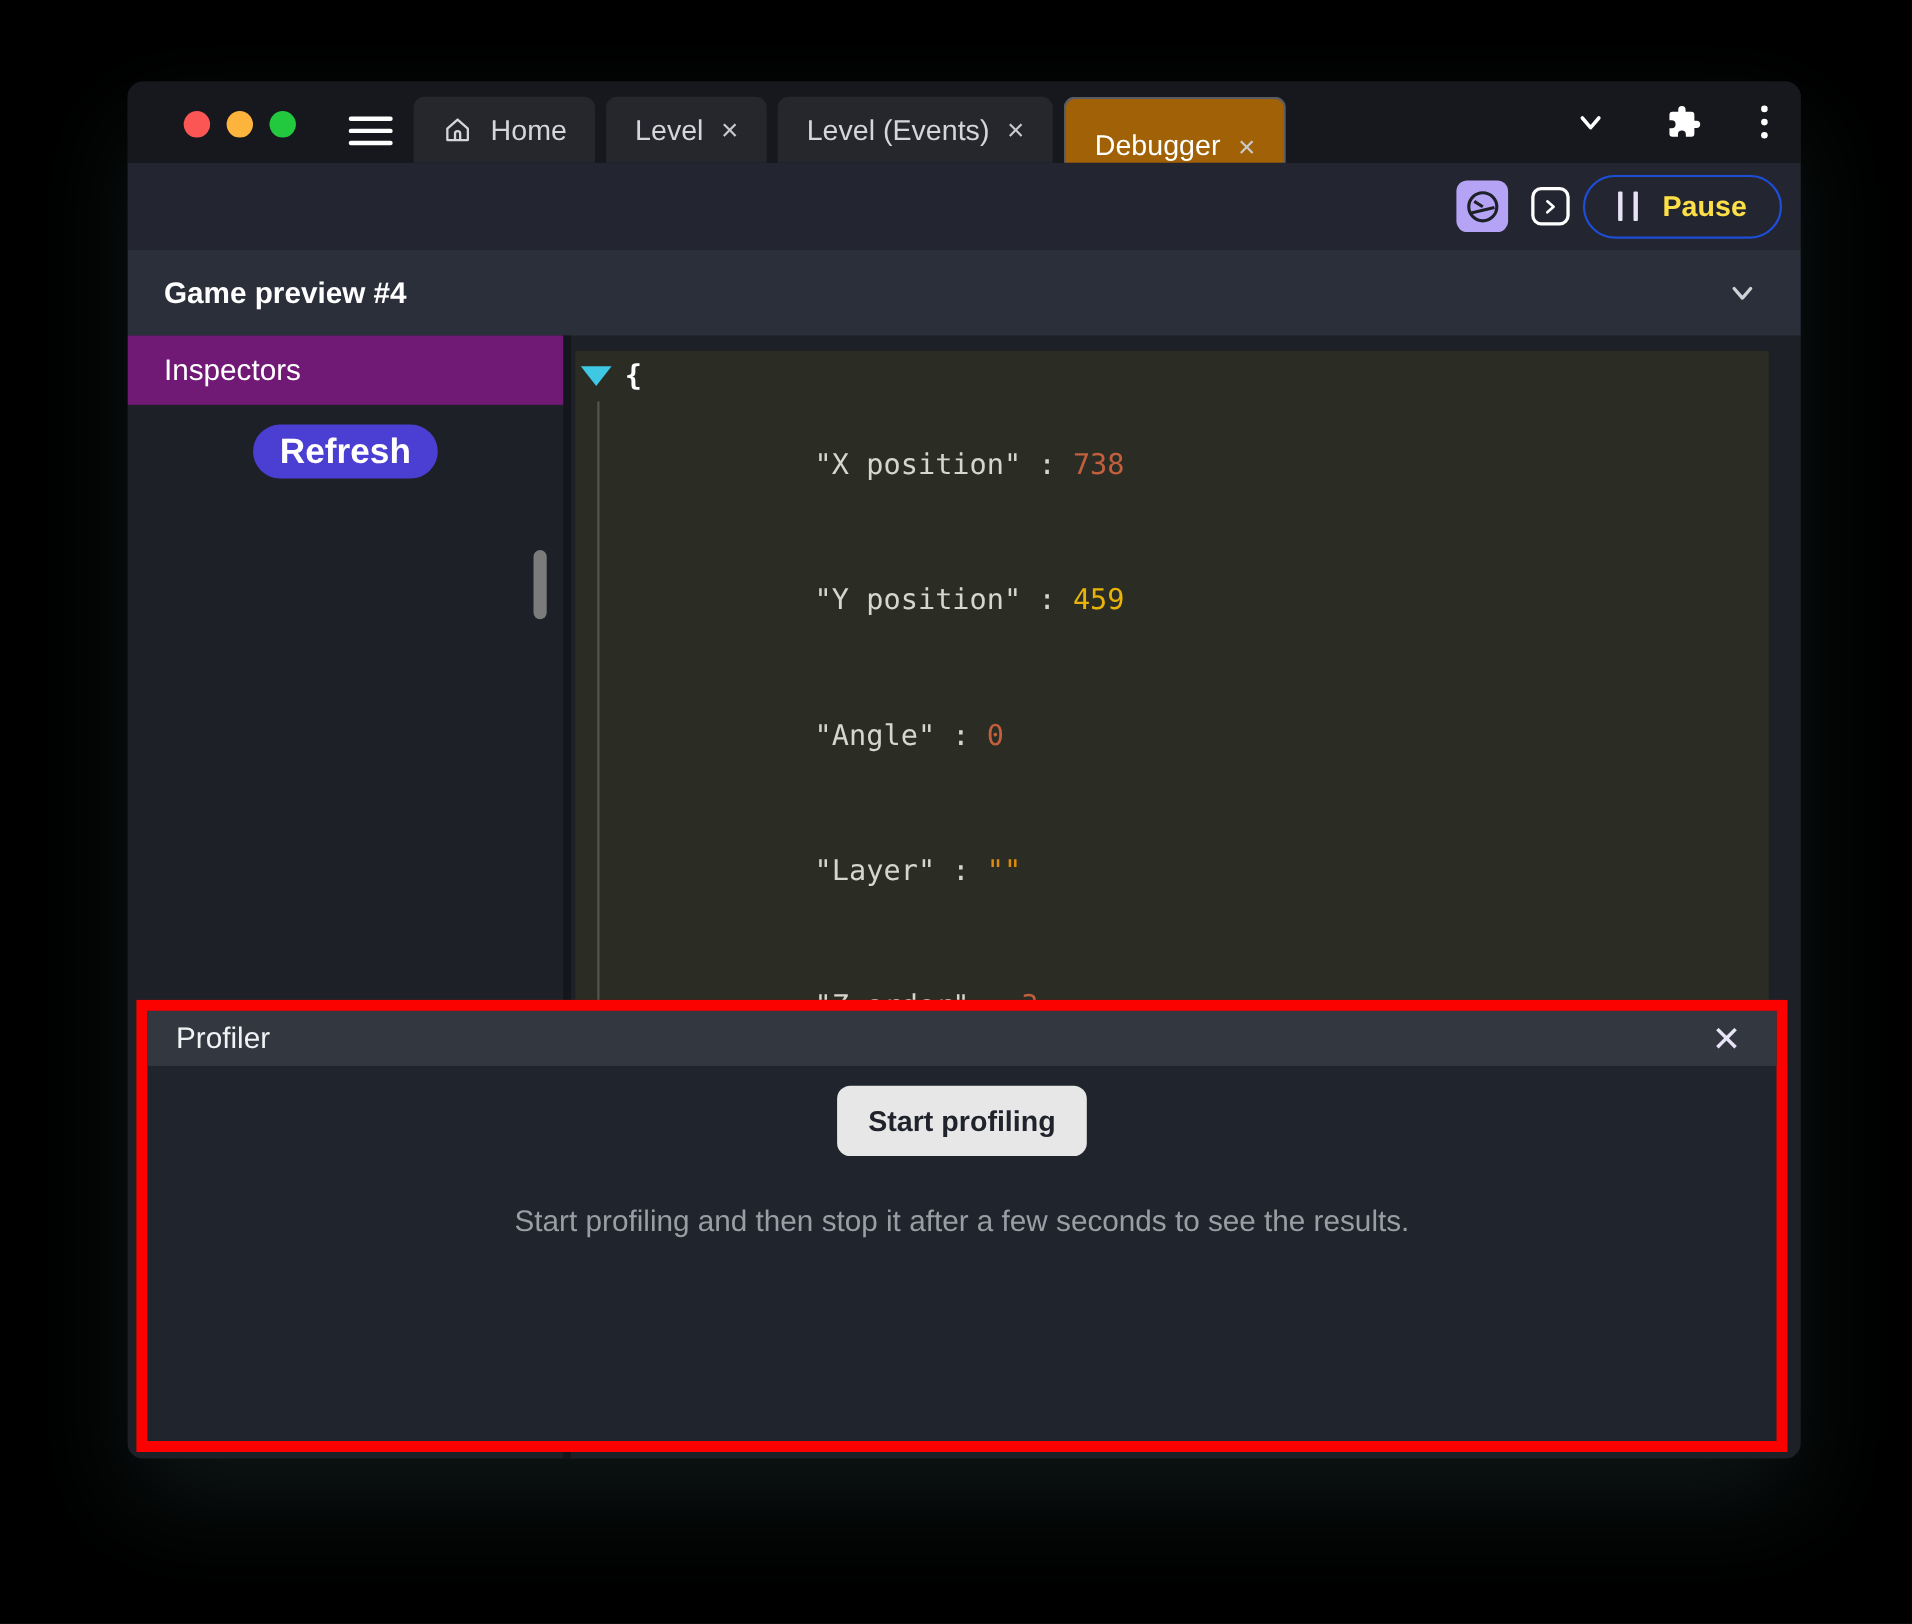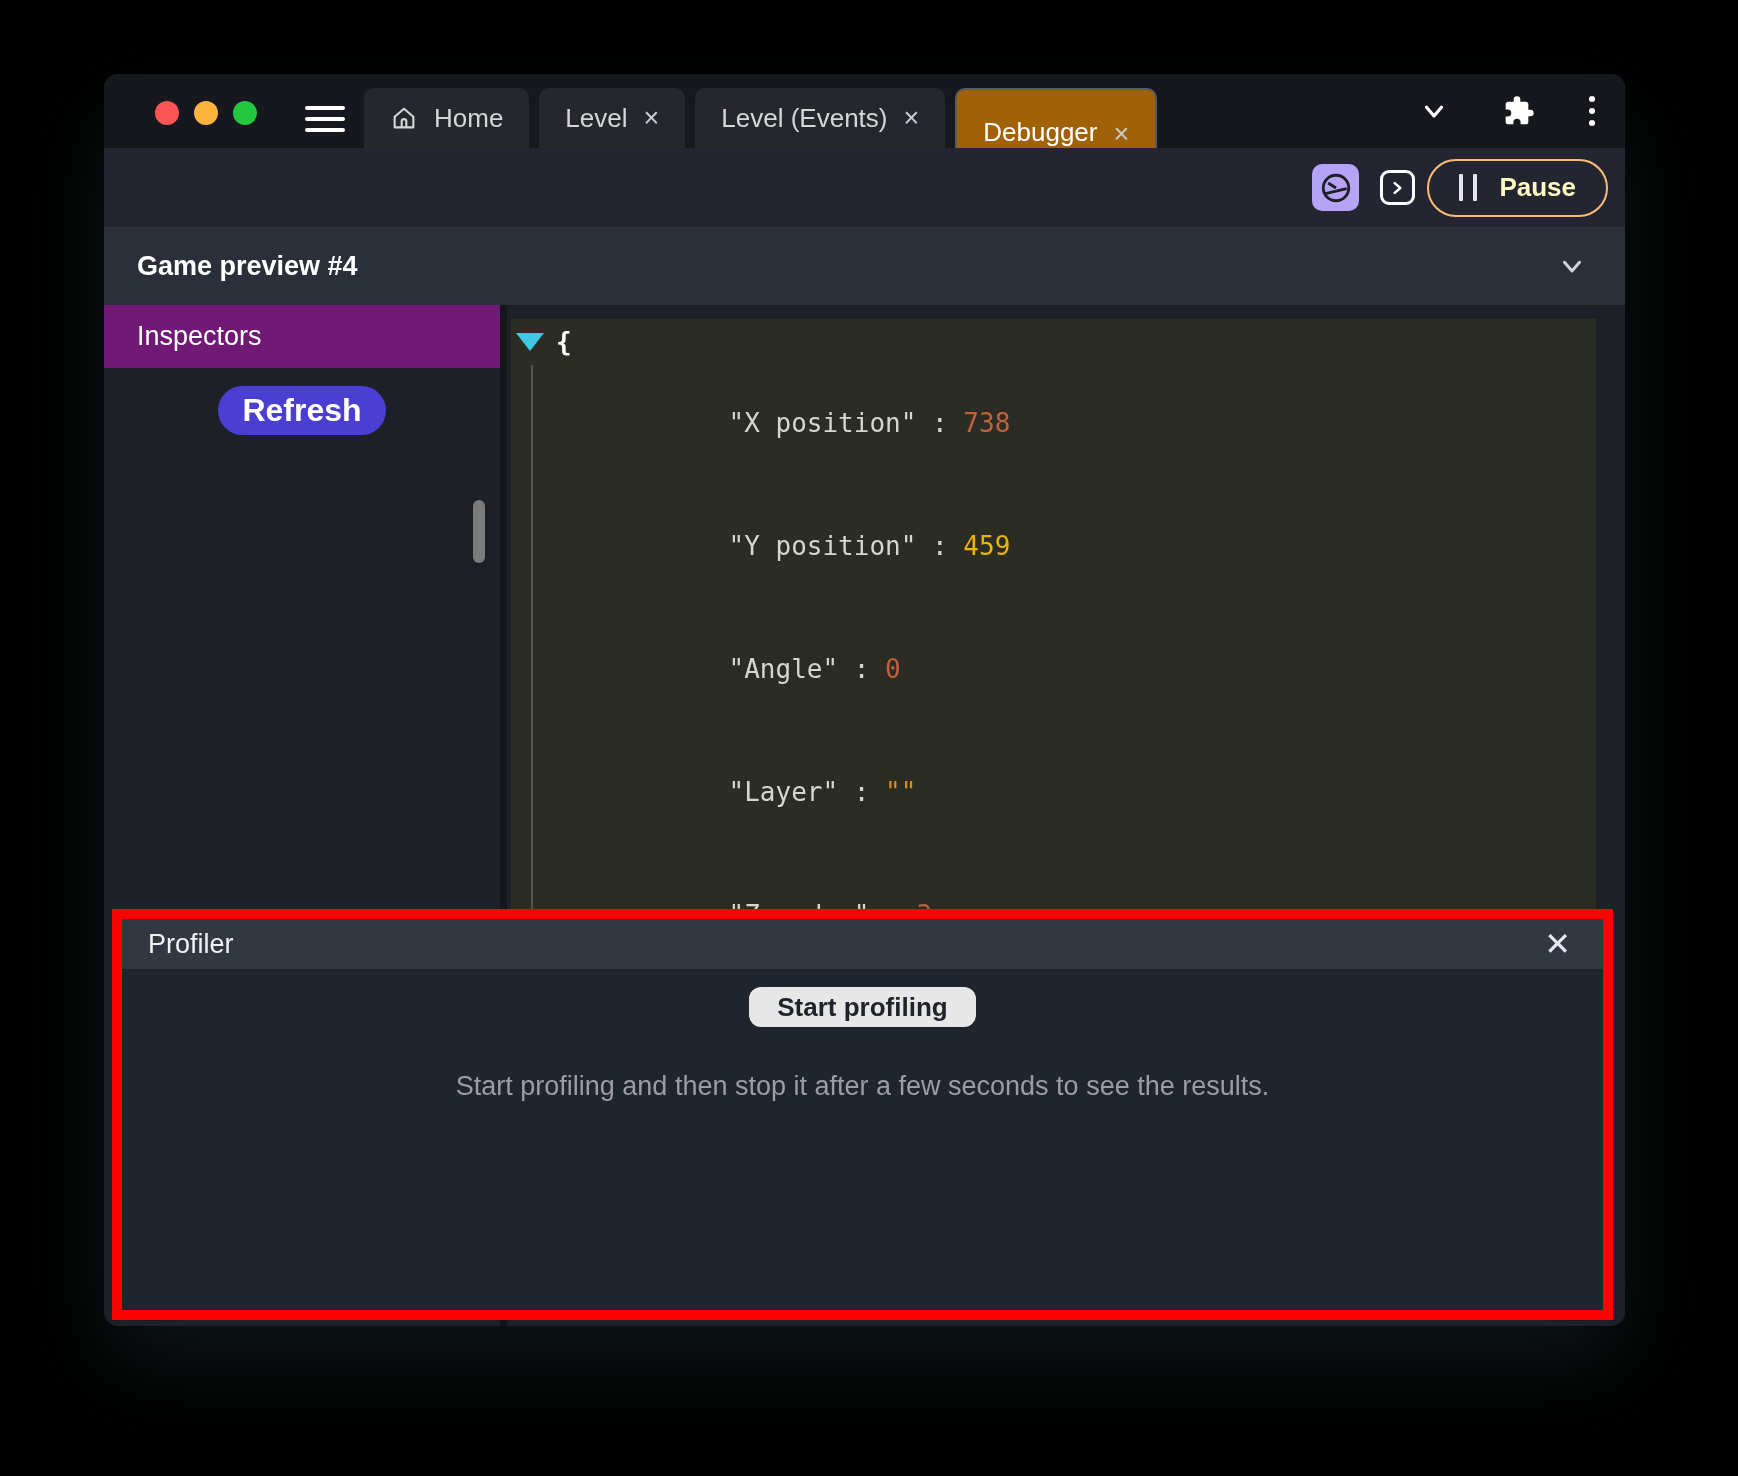--- a/index.html
+++ b/index.html
@@ -1,21 +1,21 @@
 <!DOCTYPE html>
 <html><head>
 <meta charset="utf-8">
 <style>
   html,body{margin:0;padding:0;}
   body{
     width:1738px;height:1476px;background:#000;position:relative;overflow:hidden;
     font-family:"Liberation Sans",sans-serif;
   }
   .window{
-    position:absolute;left:104px;top:74px;width:1521px;height:1252px;
+    position:absolute;left:116px;top:74px;width:1521px;height:1252px;
     background:#1d2027;border-radius:14px;overflow:hidden;
     box-shadow:0 40px 90px rgba(40,60,60,.35);
   }
   
   .titlebar{height:74px;background:#17181d;position:relative;}
   .traffic{position:absolute;left:51px;top:27px;display:flex;gap:15px;}
   .traffic span{width:24px;height:24px;border-radius:50%;display:block;}
   .hamburger{position:absolute;left:201px;top:32px;width:40px;display:flex;flex-direction:column;gap:7px;cursor:pointer;}
   .hamburger i{height:4px;background:#fff;border-radius:2px;display:block;}
   .tabs{position:absolute;left:260px;bottom:0;display:flex;gap:10px;height:60px;align-items:flex-end;}
@@ -27,22 +27,22 @@
   .tab .close{font-size:27px;color:#c9cacd;line-height:1;}
   .home-ico svg{display:block;}
   .titlebar-right{position:absolute;right:30px;top:0;height:74px;display:flex;align-items:center;gap:54px;}
   .dots{display:flex;flex-direction:column;gap:6px;}
   .dots i{width:6px;height:6px;border-radius:50%;background:#fff;display:block;}
   
   .toolbar{height:79px;background:#232630;display:flex;align-items:center;justify-content:flex-end;padding-right:17px;}
   .profiler-toggle{width:47px;height:47px;border-radius:10px;background:#b5a4f5;display:flex;align-items:center;justify-content:center;margin-right:21px;cursor:pointer;border:none;}
   .console-btn{width:35px;height:35px;box-sizing:border-box;border:3px solid #fff;border-radius:9px;background:none;display:flex;align-items:center;justify-content:center;margin-right:12px;cursor:pointer;}
   .pause-btn{
-    height:58px;box-sizing:border-box;border:2px solid #fdba74;border-radius:29px;background:none;
-    display:flex;align-items:center;gap:22px;padding:0 30px;color:#fef9c3;font-weight:bold;font-size:26px;cursor:pointer;
+    height:58px;box-sizing:border-box;border:2px solid #1d4ed8;border-radius:29px;background:none;
+    display:flex;align-items:center;gap:22px;padding:0 30px;color:#fde047;font-weight:bold;font-size:26px;cursor:pointer;
     font-family:"Liberation Sans",sans-serif;
   }
   .pause-ico{display:flex;gap:10px;}
   .pause-ico i{width:4px;height:27px;background:#e8e2f6;display:block;border-radius:1px;}
   
   .preview-bar{height:78px;background:#2b2f39;display:flex;align-items:center;padding:0 38px 0 33px;color:#fff;font-size:27px;font-weight:600;}
   .preview-bar .chev{margin-left:auto;}
   
   .content{display:flex;height:1021px;position:relative;}
   .sidebar{width:396px;position:relative;flex:none;}
@@ -77,21 +77,21 @@
   
   .profiler{
     position:absolute;left:8px;top:835px;width:1501px;height:411px;box-sizing:border-box;
     border:10px solid #fb0100;background:#20242d;z-index:5;
   }
   .profiler-header{height:50px;background:#33373f;display:flex;align-items:center;padding:0 26px;color:#f1f2f4;font-size:27px;}
   .profiler-close{margin-left:auto;font-size:32px;color:#e9e5f8;line-height:1;cursor:pointer;background:none;border:none;font-family:"Liberation Sans",sans-serif;}
   .profiler-body{text-align:center;}
   .start-btn{
     margin-top:18px;background:#e7e7e7;color:#20232b;font-weight:bold;font-size:26px;
-    border:none;border-radius:12px;padding:0 28px;height:40px;cursor:pointer;font-family:"Liberation Sans",sans-serif;text-align:right;
+    border:none;border-radius:12px;padding:0 28px;height:64px;cursor:pointer;font-family:"Liberation Sans",sans-serif;text-align:right;
   }
   .profiler-sub{margin-top:44px;color:#9b9da4;font-size:27px;}
   svg{display:block;}
 </style>
 </head>
 <body>
 
 <div class="window">
 
   <div class="titlebar">

